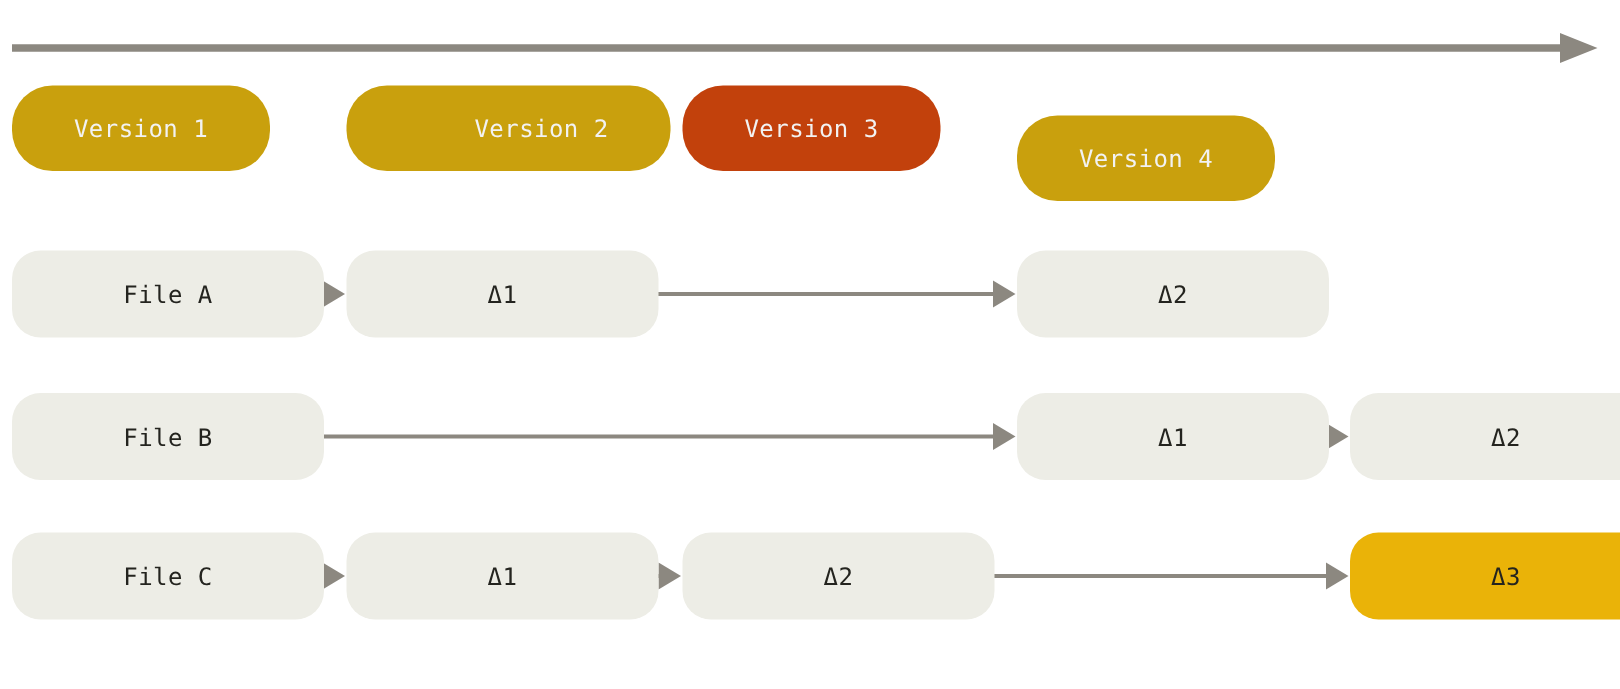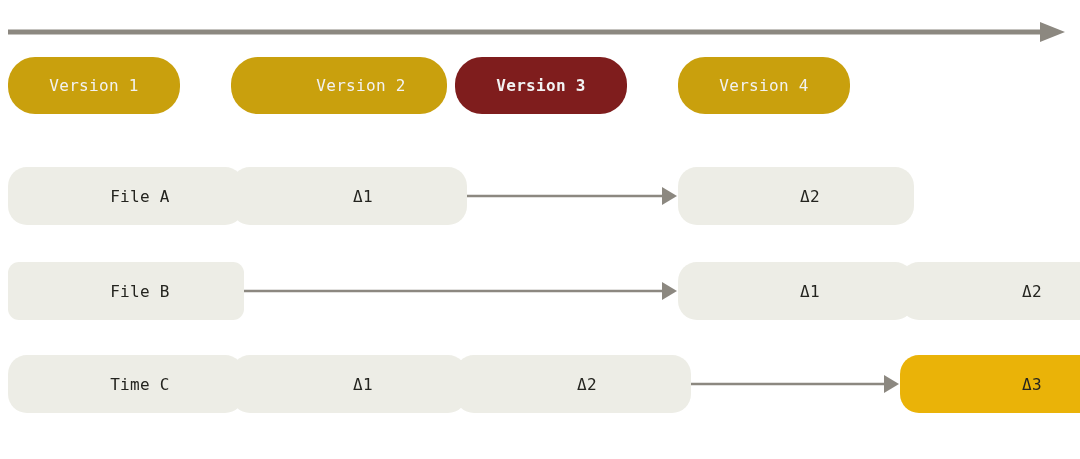--- a/index.html
+++ b/index.html
@@ -84,21 +84,20 @@
     border-radius: 19px;
     color: #24241f;
     font-family: "DejaVu Sans Mono", "Liberation Mono", monospace;
     font-size: 16px;
     display: flex;
     align-items: center;
     justify-content: center;
     letter-spacing: 0.3px;
     white-space: nowrap;
     z-index: 2;
-    padding-left: 28px;
   }
 
   .row-arrows {
     position: absolute;
     left: 0;
     top: 0;
     width: 1080px;
     height: 58px;
     z-index: 1;
   }
@@ -123,22 +122,22 @@
   <div class="timeline-arrow">
     <svg width="1080" height="28" viewBox="0 0 1080 28">
       <line x1="8" y1="12" x2="1048" y2="12" stroke="#8c8880" stroke-width="5"></line>
       <polygon points="1040,2 1065,12 1040,22" fill="#8c8880"></polygon>
     </svg>
   </div>
 
   <div class="version-row">
       <div class="version-box" style="left: 8px; background: rgb(201, 160, 13); color: rgb(242, 242, 242);">Version 1</div>
       <div class="version-box" style="left: 231px; background: rgb(201, 160, 13); color: rgb(242, 242, 242); padding-left: 44px;">Version 2</div>
-      <div class="version-box" style="left: 455px; background: #7f1d1d; color: rgb(242, 242, 242); font-weight: bold;">Version 3</div>
-      <div class="version-box" style="left: 678px; background: rgb(201, 160, 13); color: rgb(242, 242, 242);">Version 4</div>
+      <div class="version-box" style="left: 455px; background: #c2410c; color: rgb(242, 242, 242);">Version 3</div>
+      <div class="version-box" style="left: 678px; background: rgb(201, 160, 13); color: rgb(242, 242, 242); margin-top: 20px;">Version 4</div>
     </div>
 
   <div id="rows-host">
       <div class="file-row" style="top: 167px;">
         <svg class="row-arrows" width="1080" height="58" viewBox="0 0 1080 58">
           <line x1="180" y1="29" x2="218" y2="29" stroke="#8c8880" stroke-width="2.6"></line>
           <polygon points="215,20 230,29 215,38" fill="#8c8880"></polygon>
           <line x1="403" y1="29" x2="665" y2="29" stroke="#8c8880" stroke-width="2.6"></line>
           <polygon points="662,20 677,29 662,38" fill="#8c8880"></polygon>
         </svg>
@@ -146,33 +145,33 @@
         <div class="node-box" style="left: 231px; background: rgb(237, 237, 230); color: rgb(36, 36, 31);">Δ1</div>
         <div class="node-box" style="left: 678px; background: rgb(237, 237, 230); color: rgb(36, 36, 31);">Δ2</div>
       </div>
       <div class="file-row" style="top: 262px;">
         <svg class="row-arrows" width="1080" height="58" viewBox="0 0 1080 58">
           <line x1="180" y1="29" x2="665" y2="29" stroke="#8c8880" stroke-width="2.6"></line>
           <polygon points="662,20 677,29 662,38" fill="#8c8880"></polygon>
           <line x1="850" y1="29" x2="887" y2="29" stroke="#8c8880" stroke-width="2.6"></line>
           <polygon points="884,20 899,29 884,38" fill="#8c8880"></polygon>
         </svg>
-        <div class="node-box" style="left: 8px; background: rgb(237, 237, 230); color: rgb(36, 36, 31); border-radius: 11px;">File B</div>
+        <div class="node-box" style="left: 8px; background: rgb(237, 237, 230); color: rgb(36, 36, 31);">File B</div>
         <div class="node-box" style="left: 678px; background: rgb(237, 237, 230); color: rgb(36, 36, 31);">Δ1</div>
         <div class="node-box" style="left: 900px; background: rgb(237, 237, 230); color: rgb(36, 36, 31);">Δ2</div>
       </div>
       <div class="file-row" style="top: 355px;">
         <svg class="row-arrows" width="1080" height="58" viewBox="0 0 1080 58">
           <line x1="180" y1="29" x2="218" y2="29" stroke="#8c8880" stroke-width="2.6"></line>
           <polygon points="215,20 230,29 215,38" fill="#8c8880"></polygon>
           <line x1="403" y1="29" x2="442" y2="29" stroke="#8c8880" stroke-width="2.6"></line>
           <polygon points="439,20 454,29 439,38" fill="#8c8880"></polygon>
           <line x1="627" y1="29" x2="887" y2="29" stroke="#8c8880" stroke-width="2.6"></line>
           <polygon points="884,20 899,29 884,38" fill="#8c8880"></polygon>
         </svg>
-        <div class="node-box" style="left: 8px; background: rgb(237, 237, 230); color: rgb(36, 36, 31);">Time C</div>
+        <div class="node-box" style="left: 8px; background: rgb(237, 237, 230); color: rgb(36, 36, 31);">File C</div>
         <div class="node-box" style="left: 231px; background: rgb(237, 237, 230); color: rgb(36, 36, 31);">Δ1</div>
         <div class="node-box" style="left: 455px; background: rgb(237, 237, 230); color: rgb(36, 36, 31);">Δ2</div>
         <div class="node-box" style="left: 900px; background: #eab308; color: rgb(36, 36, 31);">Δ3</div>
       </div>
     </div>
 
 </div>
 
 </body></html>

